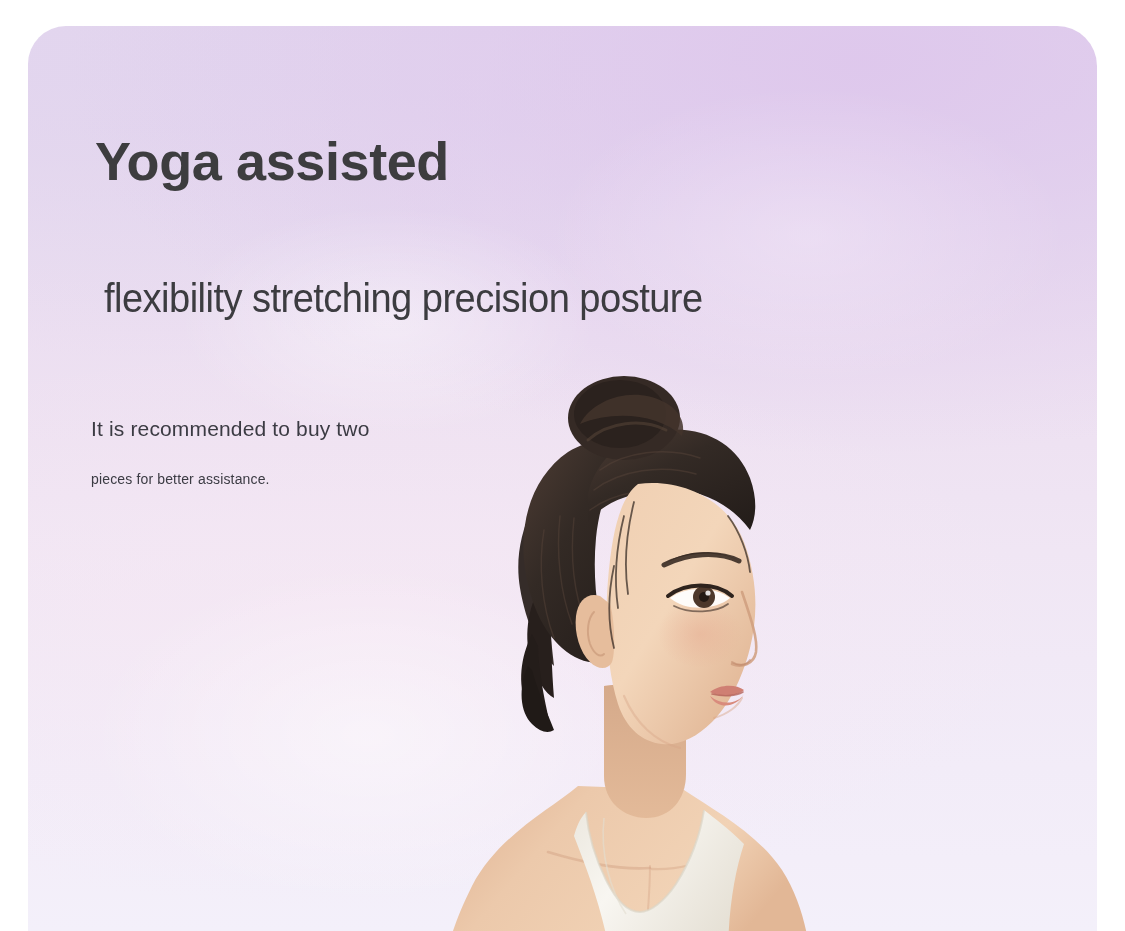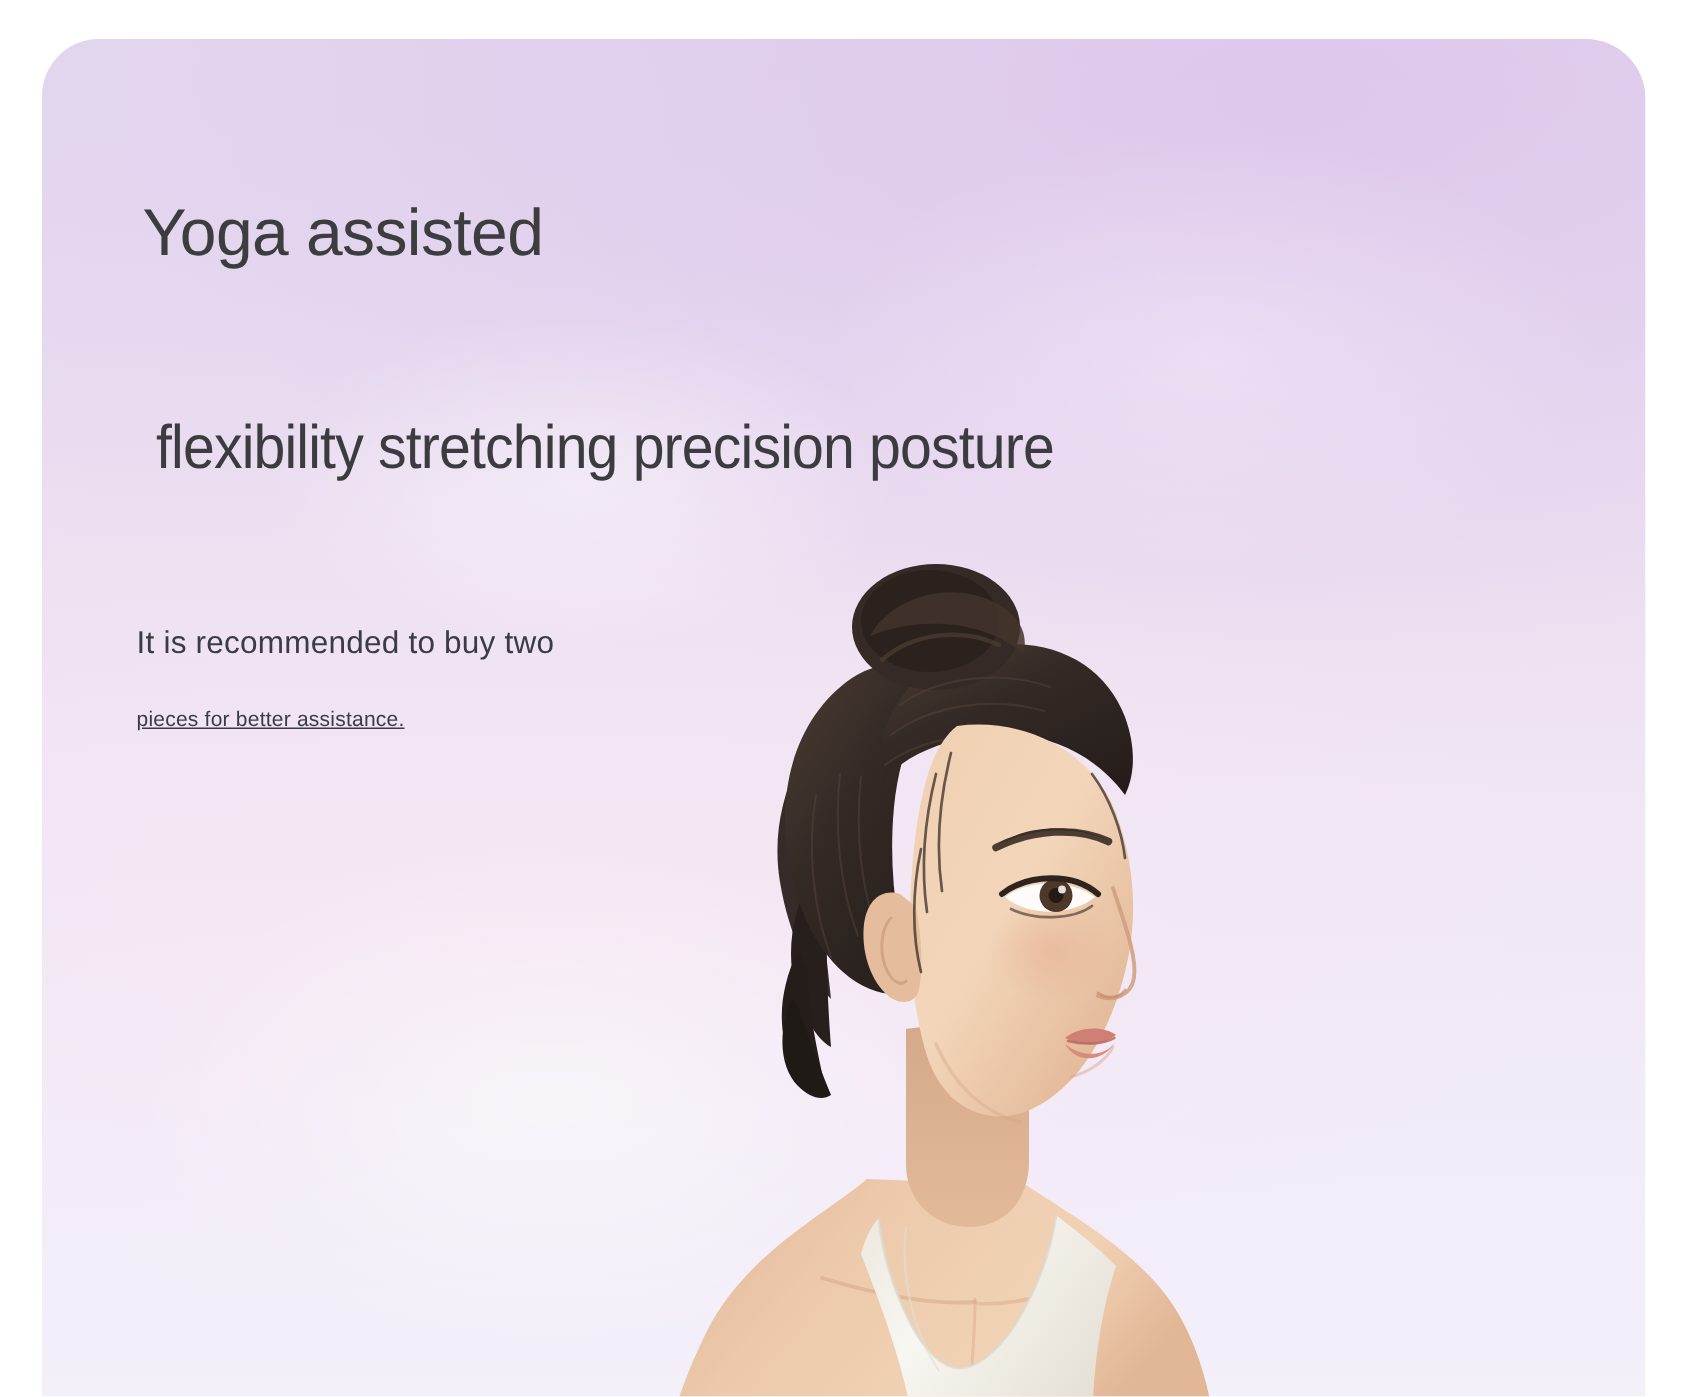--- a/index.html
+++ b/index.html
@@ -69,23 +69,23 @@
     position: absolute;
     left: 0; top: 0;
     width: 100%;
     z-index: 5;
   }
 
   .headline {
     position: absolute;
     left: 67px;
     top: 105px;
-    font-size: 44px;
+    font-size: 54px;
     line-height: 1.12;
-    font-weight: 400;
+    font-weight: 700;
     letter-spacing: -0.4px;
     color: #3d3d3f;
     white-space: nowrap;
   }
 
   .subheadline {
     position: absolute;
     left: 76px;
     top: 250px;
     font-size: 41px;
@@ -102,21 +102,21 @@
     position: absolute;
     left: 63px;
     font-size: 21px;
     line-height: 1.3;
     font-weight: 400;
     letter-spacing: 0.15px;
     color: #3b3b43;
     white-space: nowrap;
   }
   .body-line-1 { top: 389px; }
-  .body-line-2 { top: 444px; font-size: 14px; text-decoration: underline; }
+  .body-line-2 { top: 444px; font-size: 14px; }
 
   
   .model {
     position: absolute;
     left: 400px;
     top: 340px;
     width: 400px;
     height: 591px;
     z-index: 4;
   }

